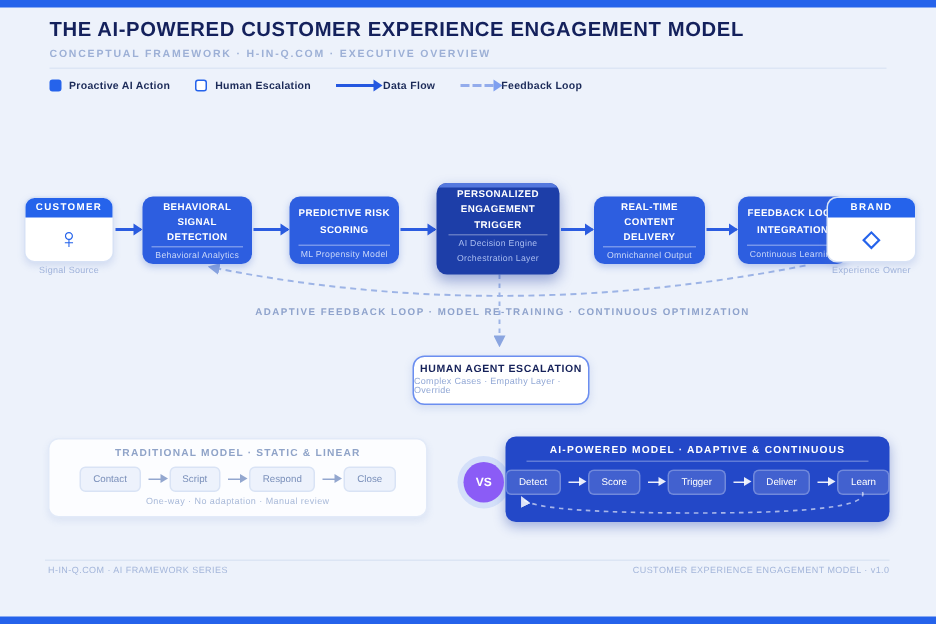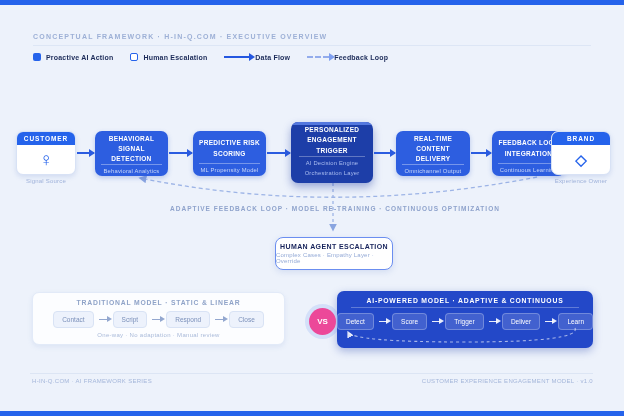--- a/index.html
+++ b/index.html
@@ -76,21 +76,21 @@
        letter-spacing:.8px; color:#8fa3c8; }
   .steps-row { display:flex; align-items:center; justify-content:center; gap:5px; margin-top:5px; }
   .chip-trad { background:#edf2fc; border:1px solid #d9e3f5; border-radius:4px; padding:4px 8px;
        font-size:6.5px; color:#7b90ba; }
   .mini-arrow { position:relative; width:9px; height:1.5px; background:#93a7cf; }
   .mini-arrow::after { content:''; position:absolute; right:-4px; top:-2.5px;
        border-left:5px solid #93a7cf; border-top:3px solid transparent; border-bottom:3px solid transparent; }
   .panel-caption { margin-top:4px; text-align:center; font-size:6px; color:#a9bad9; letter-spacing:.3px; }
 
   .vs-circle { position:absolute; left:309px; top:308px; width:27px; height:27px; border-radius:50%;
-       background:#ec4899; color:#fff; font-size:8px; font-weight:bold; display:flex; align-items:center;
+       background:#8b5cf6; color:#fff; font-size:8px; font-weight:bold; display:flex; align-items:center;
        justify-content:center; box-shadow:0 0 0 4px rgba(37,99,235,.12); z-index:3; }
 
   .panel-ai { position:absolute; left:337px; top:291px; width:256px; height:57px; background:#2348c8;
        border-radius:7px; box-shadow:0 3px 8px rgba(30,60,170,.35); overflow:hidden; }
   .panel-title-ai { margin-top:6px; text-align:center; font-size:6.8px; font-weight:bold;
        letter-spacing:.8px; color:#fff; position:relative; z-index:2; }
   .ai-divider { margin:3px 14px 0; border-bottom:1px solid rgba(255,255,255,.28); }
   .chip-ai { background:rgba(255,255,255,.14); border:1px solid rgba(255,255,255,.25); border-radius:4px;
        padding:4px 8px; font-size:6.5px; color:#fff; position:relative; z-index:2; }
   .mini-arrow-w { background:rgba(255,255,255,.9); }
@@ -101,20 +101,21 @@
   .footer-left { position:absolute; left:32px; top:378px; font-size:6px; color:#a4b6da; letter-spacing:.3px; }
   .footer-right { position:absolute; right:31px; top:378px; font-size:6px; color:#a4b6da;
        letter-spacing:.3px; text-align:right; }
 </style>
 </head>
 <body>
 
 <div class="canvas">
   <div class="topbar"></div>
 
+  <div class="title">THE AI-POWERED CUSTOMER EXPERIENCE ENGAGEMENT MODEL</div>
   <div class="subtitle">CONCEPTUAL FRAMEWORK · H-IN-Q.COM · EXECUTIVE OVERVIEW</div>
   <div class="header-divider"></div>
 
   <div class="legend">
     <div class="legend-item">
       <span class="sw-filled"></span>
       <span class="legend-label">Proactive AI Action</span>
     </div>
     <div class="legend-item">
       <span class="sw-outline"></span>

